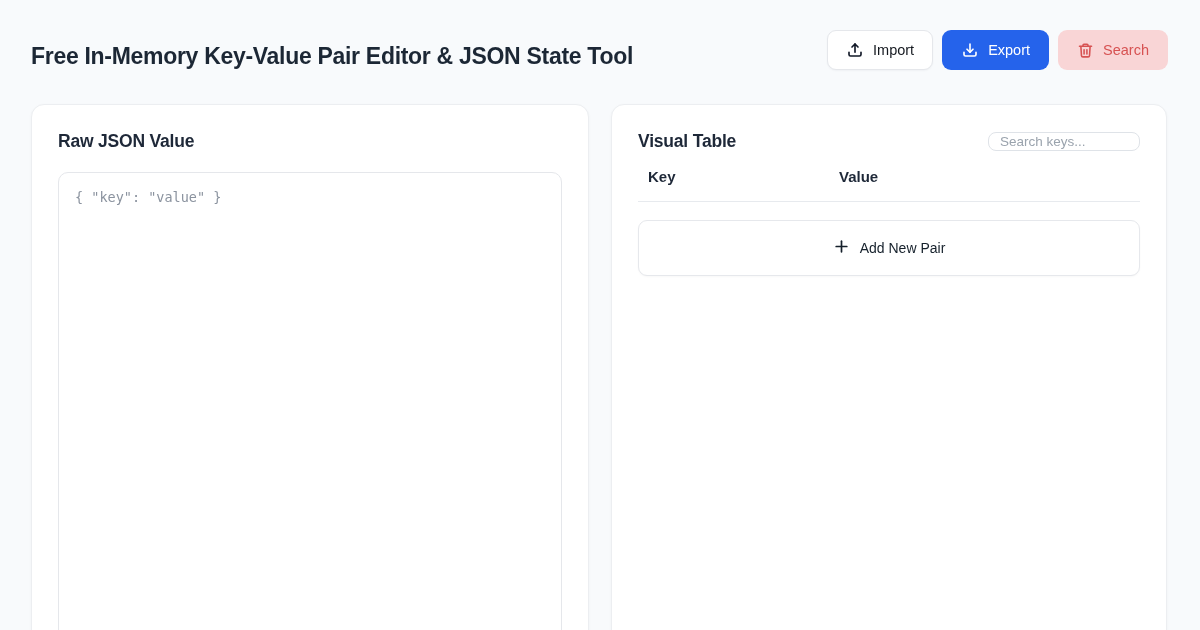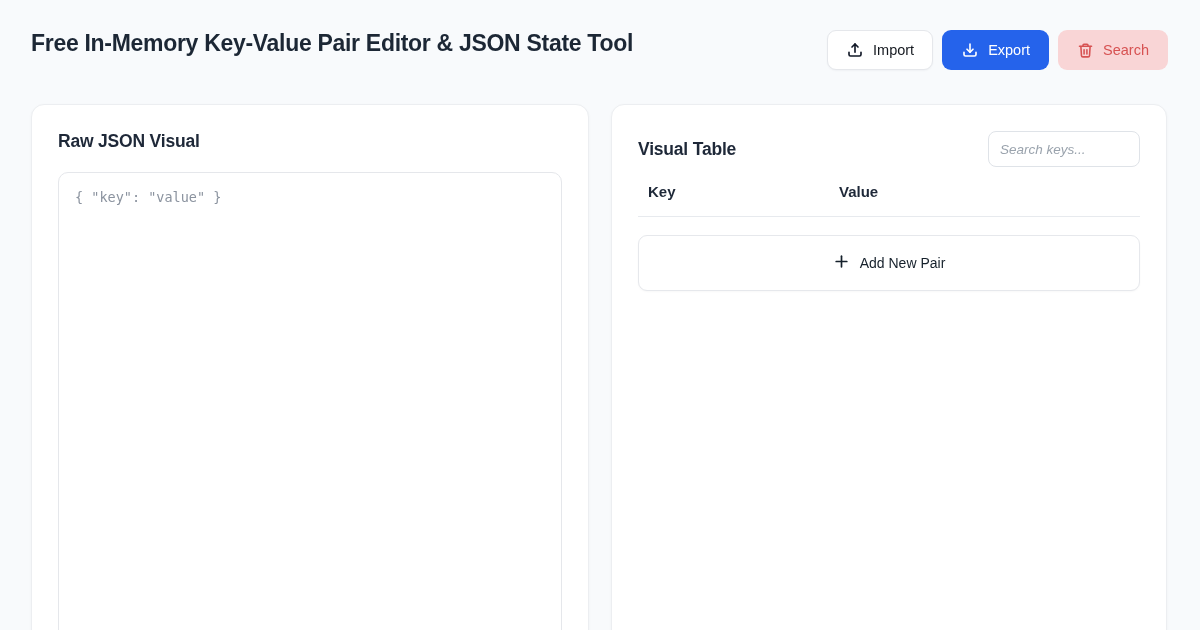--- a/index.html
+++ b/index.html
@@ -8,21 +8,21 @@
     width: 1200px; height: 630px;
     overflow: hidden;
     background: #f8fafc;
     font-family: "Liberation Sans", sans-serif;
     color: #1e2838;
   }
   .wrap { padding: 0 32px 0 31px; }
 
   
   .header {
-    display: flex; justify-content: space-between; align-items: flex-start;
+    display: flex; justify-content: space-between; align-items: flex-end;
     padding-top: 30px;
   }
   .page-title {
     margin: 0;
     font-size: 23px; font-weight: 700; letter-spacing: -0.3px;
     color: #1c2735;
   }
   .toolbar { display: flex; gap: 9px; }
   .btn {
     display: inline-flex; align-items: center; gap: 9px;
@@ -70,26 +70,26 @@
     resize: none; outline: none; background: #ffffff;
   }
   .json-textarea::placeholder { color: #8b939f; }
 
   
   .panel-head-row {
     display: flex; justify-content: space-between; align-items: center;
     margin-bottom: 16px;
   }
   .search-input {
-    width: 152px; height: 36px;
+    width: 152px; height: 19px;
     border: 1px solid #dfe3e8; border-radius: 8px;
     padding: 0 11px;
     font-family: "Liberation Sans", sans-serif;
     font-size: 13.5px; color: #ef4444;
-    outline: none; background: #ffffff; font-style: italic;
+    outline: none; background: #ffffff;
   }
   .search-input::placeholder { color: #9aa3ad; }
 
   .table-head {
     display: flex;
     padding: 0 0 16px 10px;
     border-bottom: 1px solid #e7eaee;
   }
   .col-header { font-size: 15px; font-weight: 700; color: #1e2838; }
   .col-key { width: 191px; }
@@ -150,21 +150,21 @@
           </svg>
         </span>
         <span>Search</span>
       </button>
     </div>
   </div>
 
   <div class="main">
 
     <section class="card card-editor">
-      <h2 class="panel-heading">Raw JSON Visual</h2>
+      <h2 class="panel-heading">Raw JSON Value</h2>
       <textarea class="json-textarea" spellcheck="false" placeholder="{ &quot;key&quot;: &quot;value&quot; }" style=""></textarea>
     </section>
 
     <section class="card card-table">
       <div class="panel-head-row">
         <h2 class="panel-heading">Visual Table</h2>
         <input class="search-input" type="text" placeholder="Search keys..." style="">
       </div>
 
       <div class="table-head">

